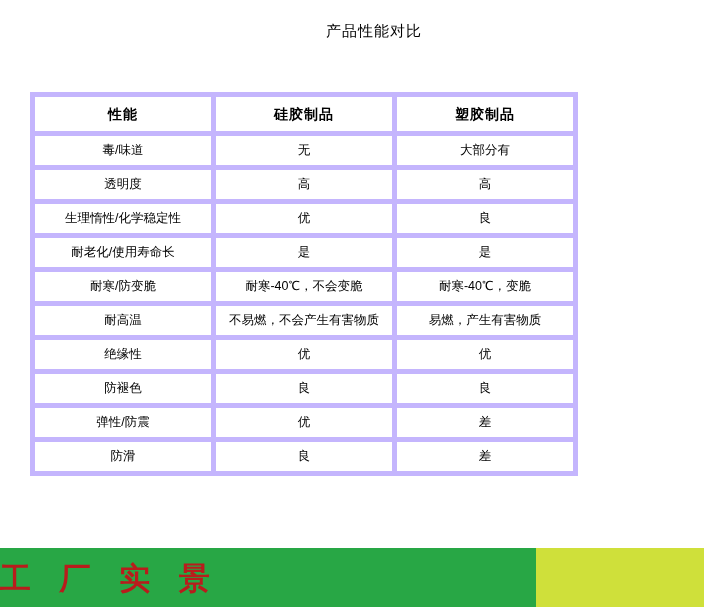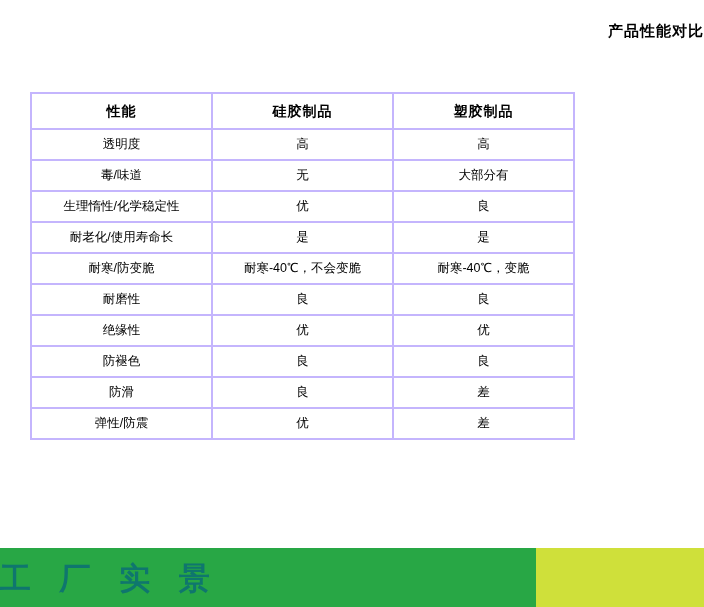--- a/index.html
+++ b/index.html
@@ -9,41 +9,41 @@
   body {
     width: 704px;
     height: 607px;
     background: #ffffff;
     font-family: "Liberation Sans", sans-serif;
     color: #000000;
     position: relative;
     overflow: hidden;
   }
   .page-title {
-    text-align: right;
+    text-align: center;
     font-size: 15px;
-    font-weight: bold;
+    font-weight: normal;
     letter-spacing: 1px;
     padding-top: 22px;
     padding-left: 44px;
   }
   .table-wrap {
     position: absolute;
     left: 30px;
     top: 92px;
     width: 543px;
   }
   table.compare {
     border-collapse: collapse;
     width: 543px;
     table-layout: fixed;
   }
   table.compare th,
   table.compare td {
-    border: 2px solid #c4b5fd;
+    border: 5px solid #c4b5fd;
     text-align: center;
     vertical-align: middle;
     font-size: 12.5px;
     padding: 5px 4px;
     line-height: 1.35;
   }
   table.compare thead th {
     font-weight: bold;
     font-size: 14px;
     letter-spacing: 1px;
@@ -74,21 +74,21 @@
     width: 168px;
     height: 59px;
     background: #cfe03a;
   }
   .footer-text {
     position: absolute;
     left: 0;
     top: 558px;
     font-size: 31px;
     font-weight: bold;
-    color: #0f766e;
+    color: #b91c1c;
     letter-spacing: 10px;
     line-height: 42px;
   }
 </style>
 </head>
 <body>
 
 <div class="page-title">产品性能对比</div>
 
 <div class="table-wrap">
@@ -100,67 +100,71 @@
     </colgroup>
     <thead>
       <tr>
         <th>性能</th>
         <th>硅胶制品</th>
         <th>塑胶制品</th>
       </tr>
     </thead>
     <tbody>
       <tr>
+        <td>毒/味道</td>
+        <td>无</td>
+        <td>大部分有</td>
+      </tr>
+      <tr>
         <td>透明度</td>
         <td>高</td>
         <td>高</td>
-      </tr>
-      <tr>
-        <td>毒/味道</td>
-        <td>无</td>
-        <td>大部分有</td>
       </tr>
       <tr class="tall">
         <td>生理惰性/化学稳定性</td>
         <td>优</td>
         <td>良</td>
       </tr>
       <tr class="tall">
         <td>耐老化/使用寿命长</td>
         <td>是</td>
         <td>是</td>
       </tr>
       <tr class="tall">
         <td>耐寒/防变脆</td>
         <td>耐寒-40℃，不会变脆</td>
         <td>耐寒-40℃，变脆</td>
       </tr>
-      <tr>
-        <td>耐磨性</td>
-        <td>良</td>
-        <td>良</td>
+      <tr class="tall2">
+        <td>耐高温</td>
+        <td>
+            <span class="cell-wrap">不易燃，不会产生有害物质</span>
+          </td>
+        <td>
+            <span class="cell-wrap">易燃，产生有害物质</span>
+          </td>
       </tr>
       <tr>
         <td>绝缘性</td>
         <td>优</td>
         <td>优</td>
       </tr>
       <tr>
         <td>防褪色</td>
         <td>良</td>
         <td>良</td>
       </tr>
       <tr>
-        <td>防滑</td>
-        <td>良</td>
+        <td>弹性/防震</td>
+        <td>优</td>
         <td>差</td>
       </tr>
       <tr>
-        <td>弹性/防震</td>
-        <td>优</td>
+        <td>防滑</td>
+        <td>良</td>
         <td>差</td>
       </tr>
     </tbody>
   </table>
 </div>
 
 <div class="footer-band">
   <div class="accent"></div>
 </div>
 <div class="footer-text">工 厂 实 景</div>

